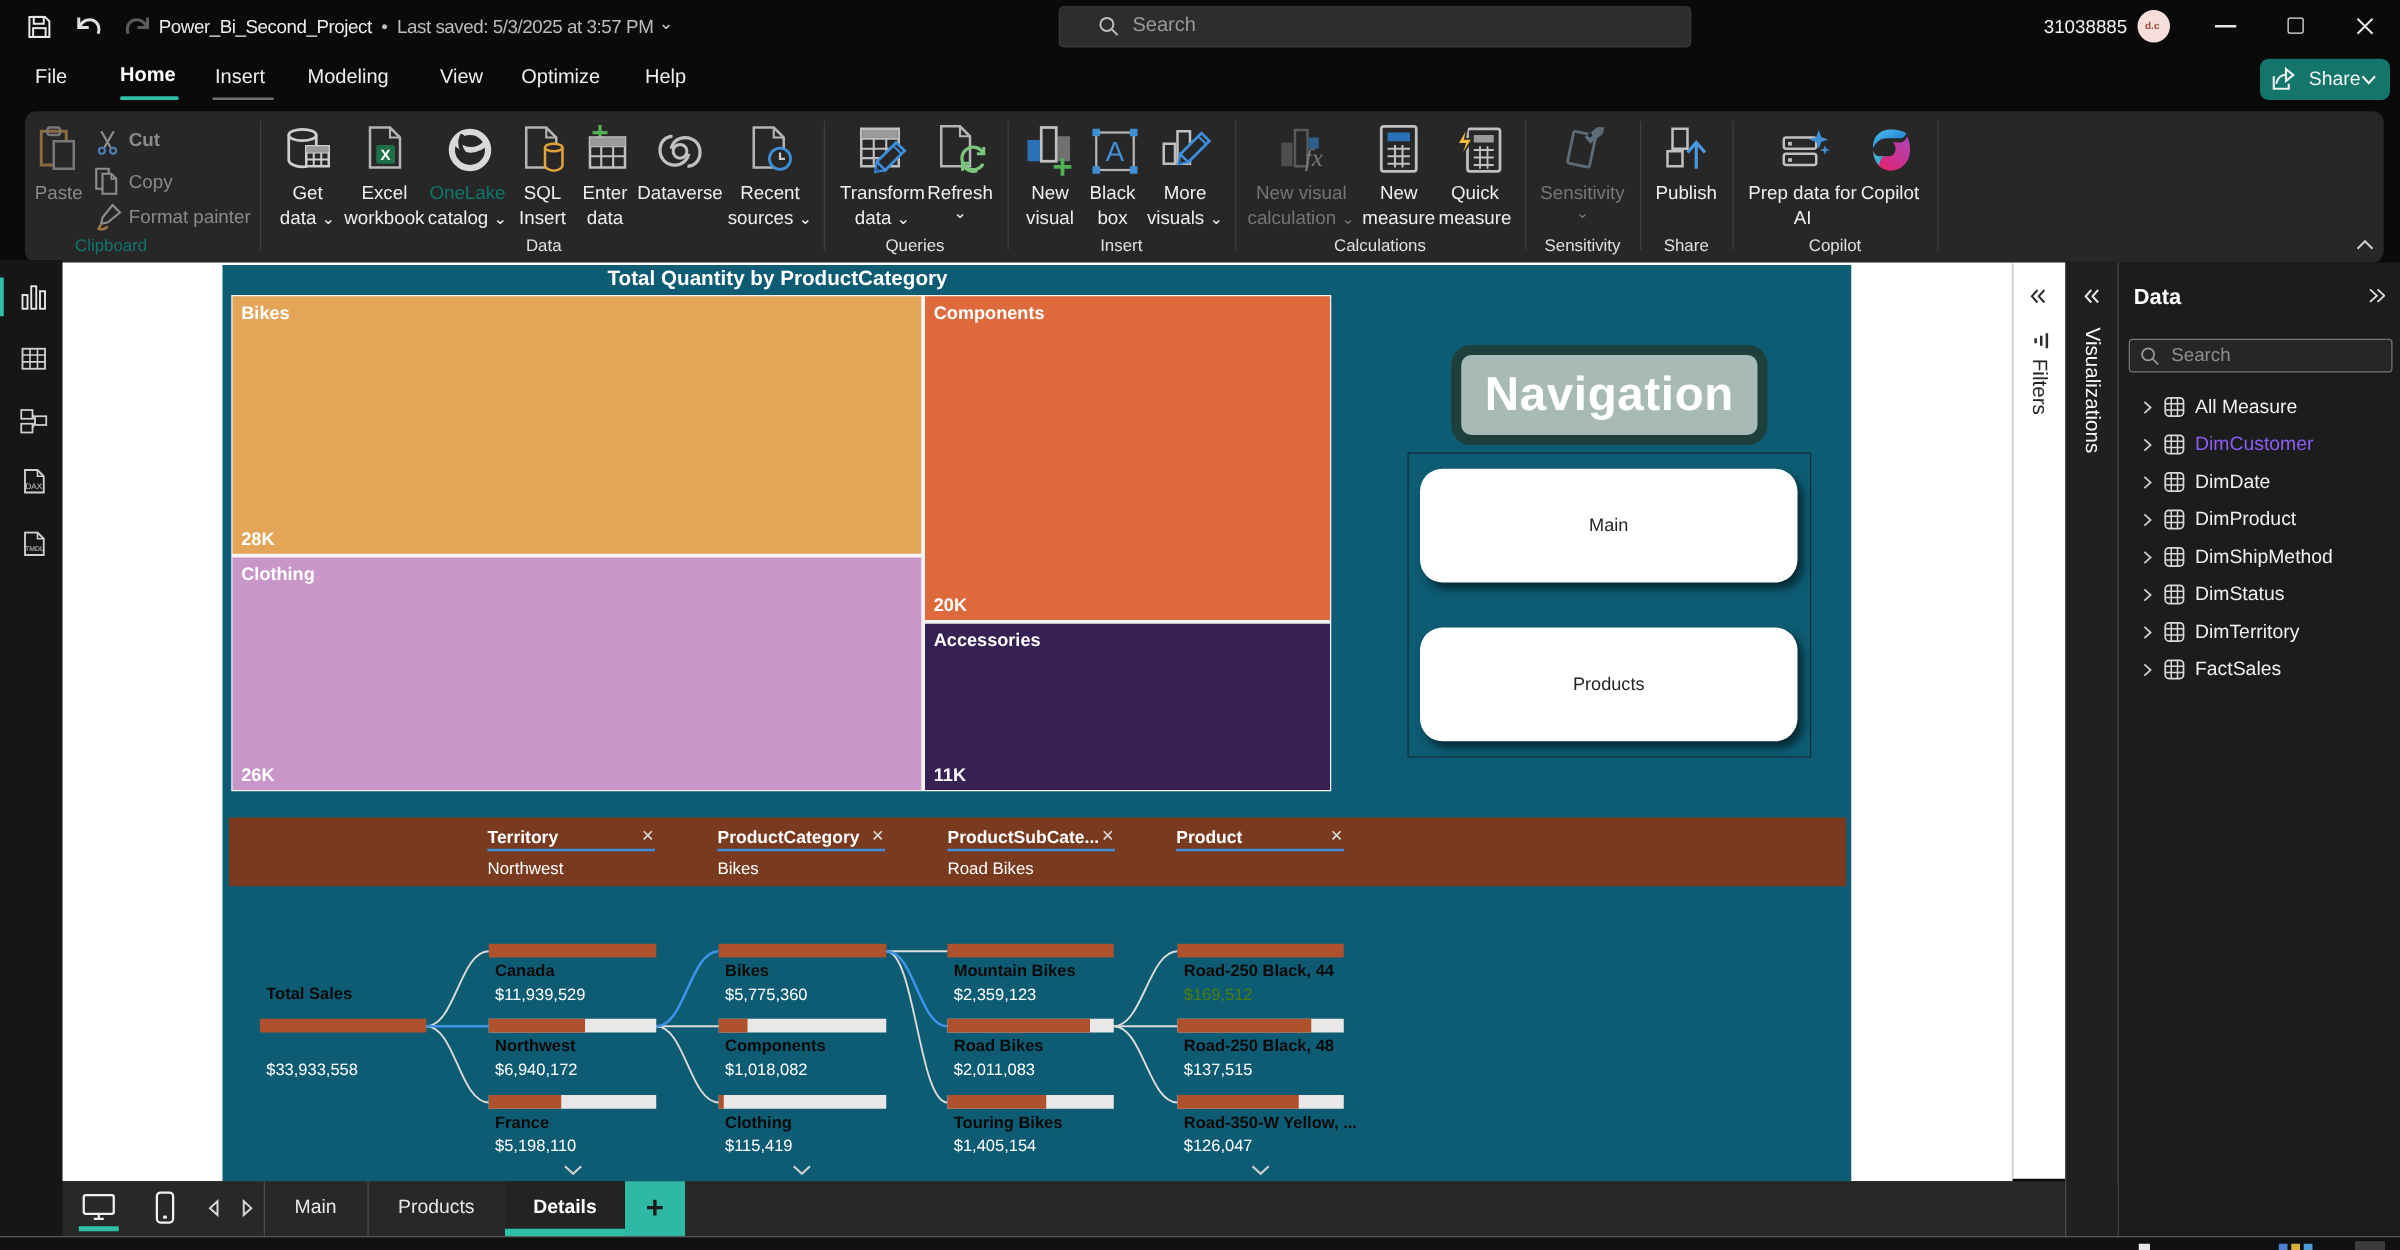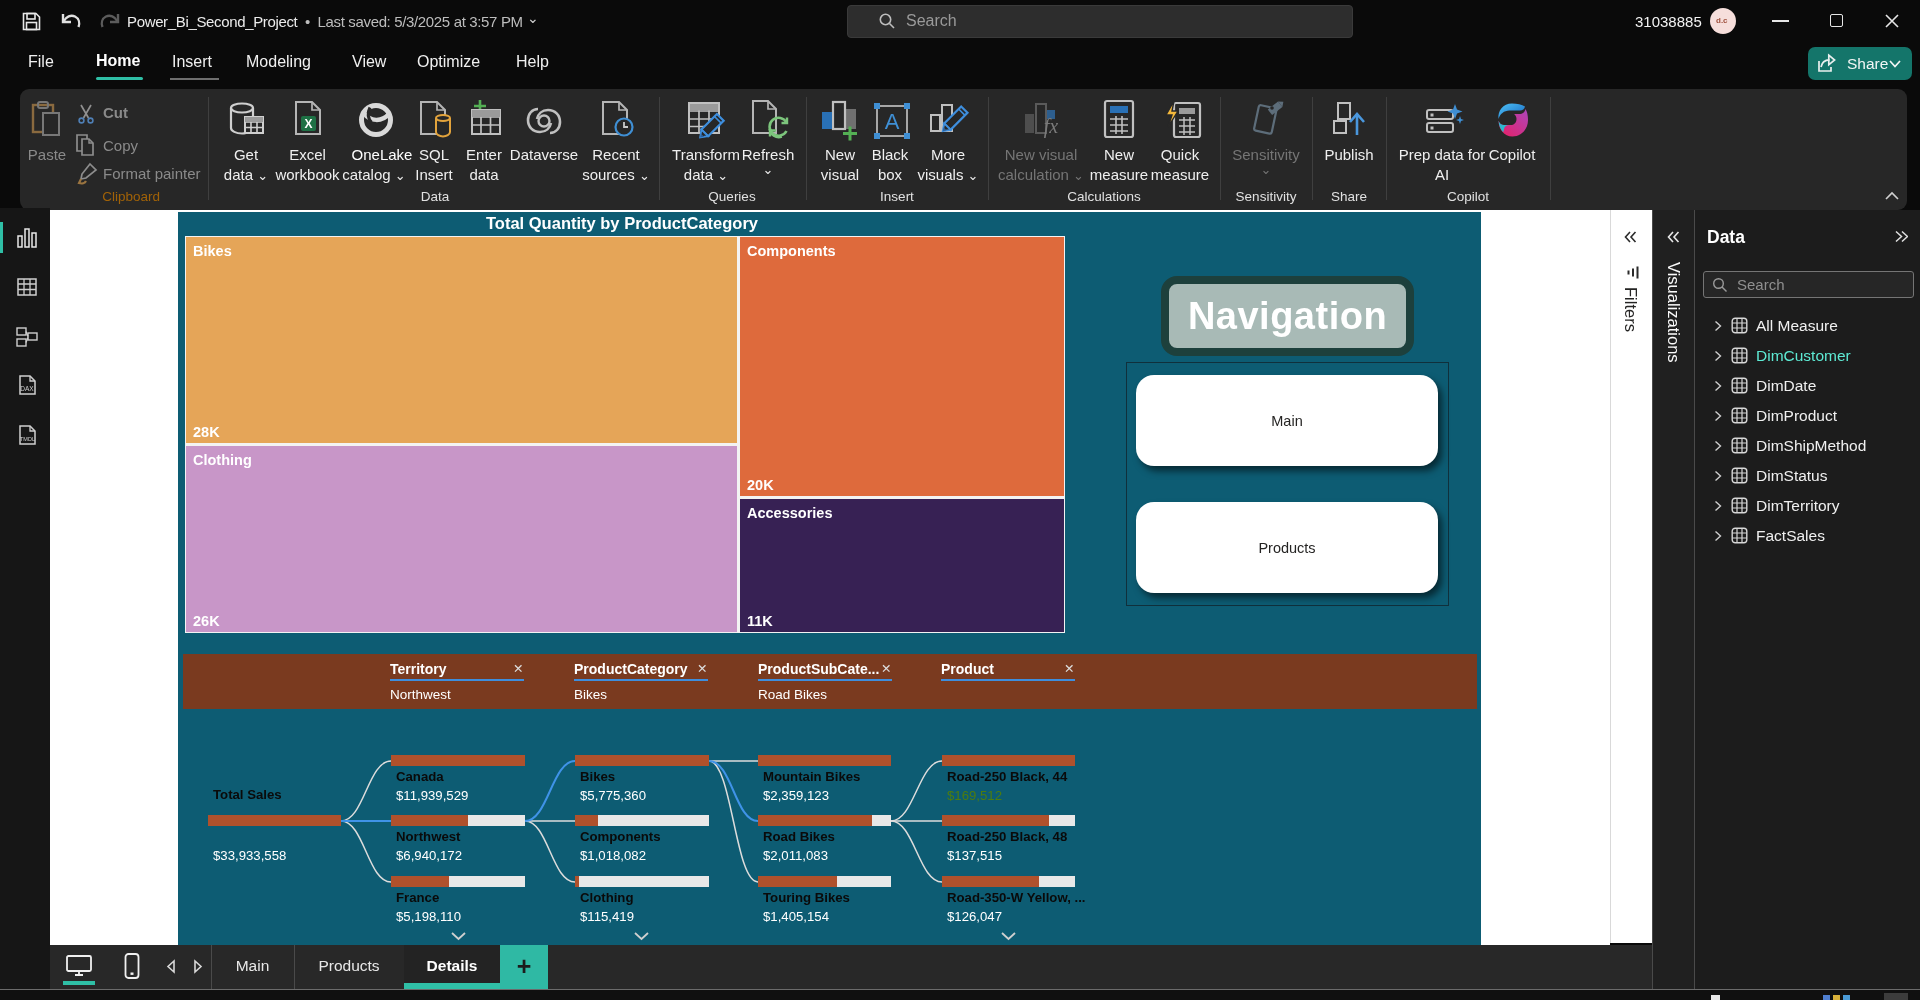--- a/index.html
+++ b/index.html
@@ -75,21 +75,21 @@
 
   <div class="abs" style="left:208px;top:97px;width:1px;height:103px;background:#3f3f3f;"></div>
   <div class="abs" style="left:659px;top:97px;width:1px;height:103px;background:#3f3f3f;"></div>
   <div class="abs" style="left:806px;top:97px;width:1px;height:103px;background:#3f3f3f;"></div>
   <div class="abs" style="left:988px;top:97px;width:1px;height:103px;background:#3f3f3f;"></div>
   <div class="abs" style="left:1220px;top:97px;width:1px;height:103px;background:#3f3f3f;"></div>
   <div class="abs" style="left:1312px;top:97px;width:1px;height:103px;background:#3f3f3f;"></div>
   <div class="abs" style="left:1386px;top:97px;width:1px;height:103px;background:#3f3f3f;"></div>
   <div class="abs" style="left:1550px;top:97px;width:1px;height:103px;background:#3f3f3f;"></div>
 
-  <div class="abs" style="left:60px;top:189px;width:100px;text-align:right;font-size:13.5px;color:#a16207;">Clipboard</div>
+  <div class="abs" style="left:60px;top:189px;width:100px;text-align:left;font-size:13.5px;color:#0f766e;">Clipboard</div>
   <div class="abs" style="left:385px;top:189px;width:100px;text-align:center;font-size:13.5px;color:#e0e0e0;">Data</div>
   <div class="abs" style="left:682px;top:189px;width:100px;text-align:center;font-size:13.5px;color:#e0e0e0;">Queries</div>
   <div class="abs" style="left:847px;top:189px;width:100px;text-align:center;font-size:13.5px;color:#e0e0e0;">Insert</div>
   <div class="abs" style="left:1054px;top:189px;width:100px;text-align:center;font-size:13.5px;color:#e0e0e0;">Calculations</div>
   <div class="abs" style="left:1216px;top:189px;width:100px;text-align:center;font-size:13.5px;color:#e0e0e0;">Sensitivity</div>
   <div class="abs" style="left:1299px;top:189px;width:100px;text-align:center;font-size:13.5px;color:#e0e0e0;">Share</div>
   <div class="abs" style="left:1418px;top:189px;width:100px;text-align:center;font-size:13.5px;color:#e0e0e0;">Copilot</div>
   <svg class="abs" style="left:1884px;top:191px" width="16" height="10" viewBox="0 0 16 10">
     <path d="M2 8 L8 2 L14 8" fill="none" stroke="#d0d0d0" stroke-width="1.6"></path>
   </svg>
@@ -134,21 +134,21 @@
     <rect x="12" y="16" width="15" height="15" rx="2" fill="#1e7145"></rect>
     <text x="19.5" y="28" font-size="12" font-weight="bold" fill="#fff" text-anchor="middle" font-family="Liberation Sans">X</text>
   </svg>
   <div class="abs" style="left:260px;top:146px;width:95px;text-align:center;font-size:15px;color:#efefef;">Excel</div>
   <div class="abs" style="left:260px;top:166px;width:95px;text-align:center;font-size:15px;color:#efefef;">workbook</div>
   <svg class="abs" style="left:356px;top:100px" width="40" height="40" viewBox="0 0 40 40">
     <circle cx="20" cy="20" r="14.5" fill="none" stroke="#d9d9d9" stroke-width="5"></circle>
     <path d="M8 13 C14 22 26 22 33 14" fill="none" stroke="#d9d9d9" stroke-width="4.5"></path>
     <path d="M14 7.5 C11 13 12 19 15.5 22.5" fill="none" stroke="#272727" stroke-width="3.2"></path>
   </svg>
-  <div class="abs" style="left:326px;top:146px;width:112px;text-align:center;font-size:15px;color:#ffffff;">OneLake</div>
+  <div class="abs" style="left:326px;top:146px;width:96px;text-align:center;font-size:15px;color:#0f766e;">OneLake</div>
   <div class="abs" style="left:326px;top:166px;width:96px;text-align:center;font-size:15px;color:#efefef;">catalog <span style="font-size:13px;">⌄</span></div>
   <svg class="abs" style="left:416px;top:100px" width="38" height="42" viewBox="0 0 38 42">
     <path d="M5 2 H21 L29 10 V34 H5 Z" fill="none" stroke="#b5b5b5" stroke-width="2"></path>
     <path d="M21 2 L21 10 L29 10" fill="none" stroke="#b5b5b5" stroke-width="1.7"></path>
     <path d="M20 18 V32 C20 34.5 23.5 36.5 27 36.5 C30.5 36.5 34 34.5 34 32 V18" fill="#272727" stroke="#e2a33c" stroke-width="2"></path>
     <ellipse cx="27" cy="18" rx="7" ry="3" fill="#272727" stroke="#e2a33c" stroke-width="2"></ellipse>
   </svg>
   <div class="abs" style="left:394px;top:146px;width:80px;text-align:center;font-size:15px;color:#efefef;">SQL</div>
   <div class="abs" style="left:394px;top:166px;width:80px;text-align:center;font-size:15px;color:#efefef;">Insert</div>
   <svg class="abs" style="left:466px;top:98px" width="40" height="44" viewBox="0 0 40 44">
@@ -489,21 +489,21 @@
         <path d="M1.2 6 H15.8 M1.2 11 H15.8 M6 1.2 V15.8 M11 1.2 V15.8" stroke="#d8d8d8" stroke-width="1.2"></path>
       </svg>
   <div class="abs" style="left:1756px;top:317px;font-size:15.5px;color:#f0f0f0;">All Measure</div>
   <svg class="abs" style="left:1714px;top:350px" width="8" height="12" viewBox="0 0 8 12">
         <path d="M1.5 1.5 L6.5 6 L1.5 10.5" fill="none" stroke="#cfcfcf" stroke-width="1.4"></path>
       </svg>
   <svg class="abs" style="left:1731px;top:347px" width="17" height="17" viewBox="0 0 17 17">
         <rect x="1.2" y="1.2" width="14.6" height="14.6" rx="3" fill="none" stroke="#d8d8d8" stroke-width="1.4"></rect>
         <path d="M1.2 6 H15.8 M1.2 11 H15.8 M6 1.2 V15.8 M11 1.2 V15.8" stroke="#d8d8d8" stroke-width="1.2"></path>
       </svg>
-  <div class="abs" style="left:1756px;top:347px;font-size:15.5px;color:#5eead4;">DimCustomer</div>
+  <div class="abs" style="left:1756px;top:347px;font-size:15.5px;color:#8b5cf6;">DimCustomer</div>
   <svg class="abs" style="left:1714px;top:380px" width="8" height="12" viewBox="0 0 8 12">
         <path d="M1.5 1.5 L6.5 6 L1.5 10.5" fill="none" stroke="#cfcfcf" stroke-width="1.4"></path>
       </svg>
   <svg class="abs" style="left:1731px;top:377px" width="17" height="17" viewBox="0 0 17 17">
         <rect x="1.2" y="1.2" width="14.6" height="14.6" rx="3" fill="none" stroke="#d8d8d8" stroke-width="1.4"></rect>
         <path d="M1.2 6 H15.8 M1.2 11 H15.8 M6 1.2 V15.8 M11 1.2 V15.8" stroke="#d8d8d8" stroke-width="1.2"></path>
       </svg>
   <div class="abs" style="left:1756px;top:377px;font-size:15.5px;color:#f0f0f0;">DimDate</div>
   <svg class="abs" style="left:1714px;top:410px" width="8" height="12" viewBox="0 0 8 12">
         <path d="M1.5 1.5 L6.5 6 L1.5 10.5" fill="none" stroke="#cfcfcf" stroke-width="1.4"></path>

